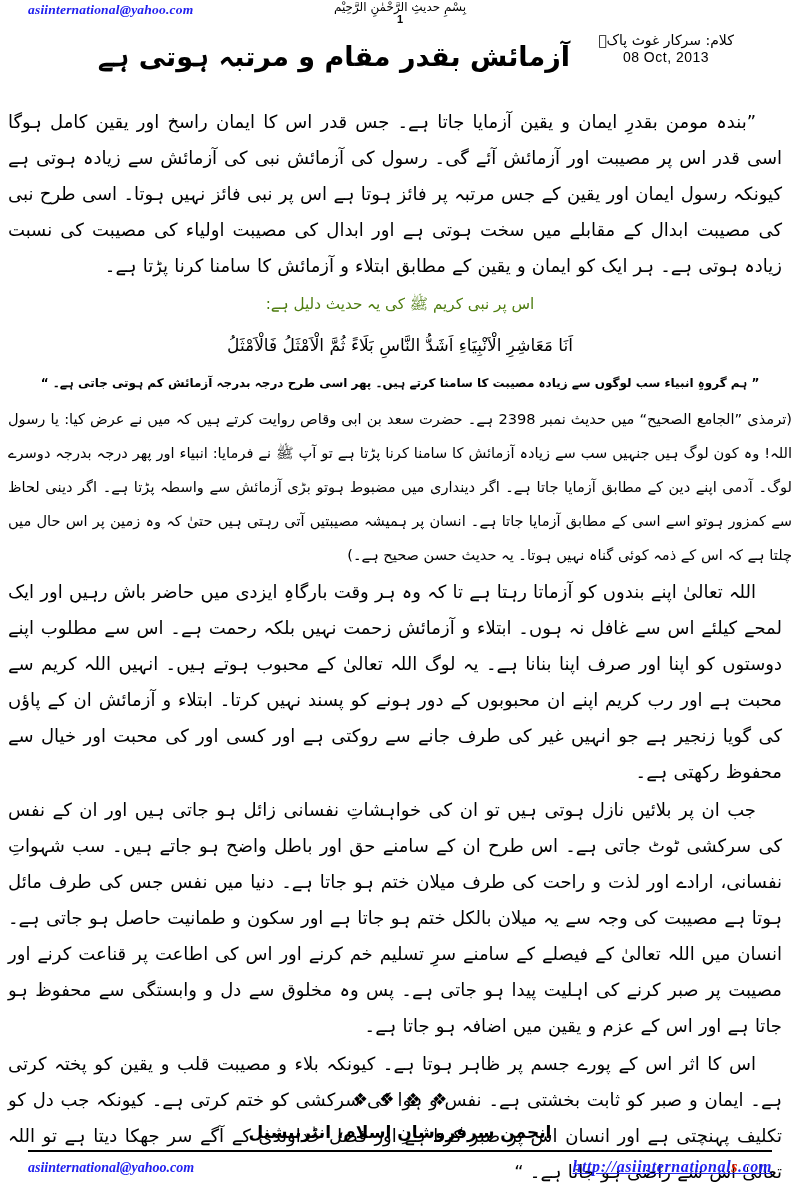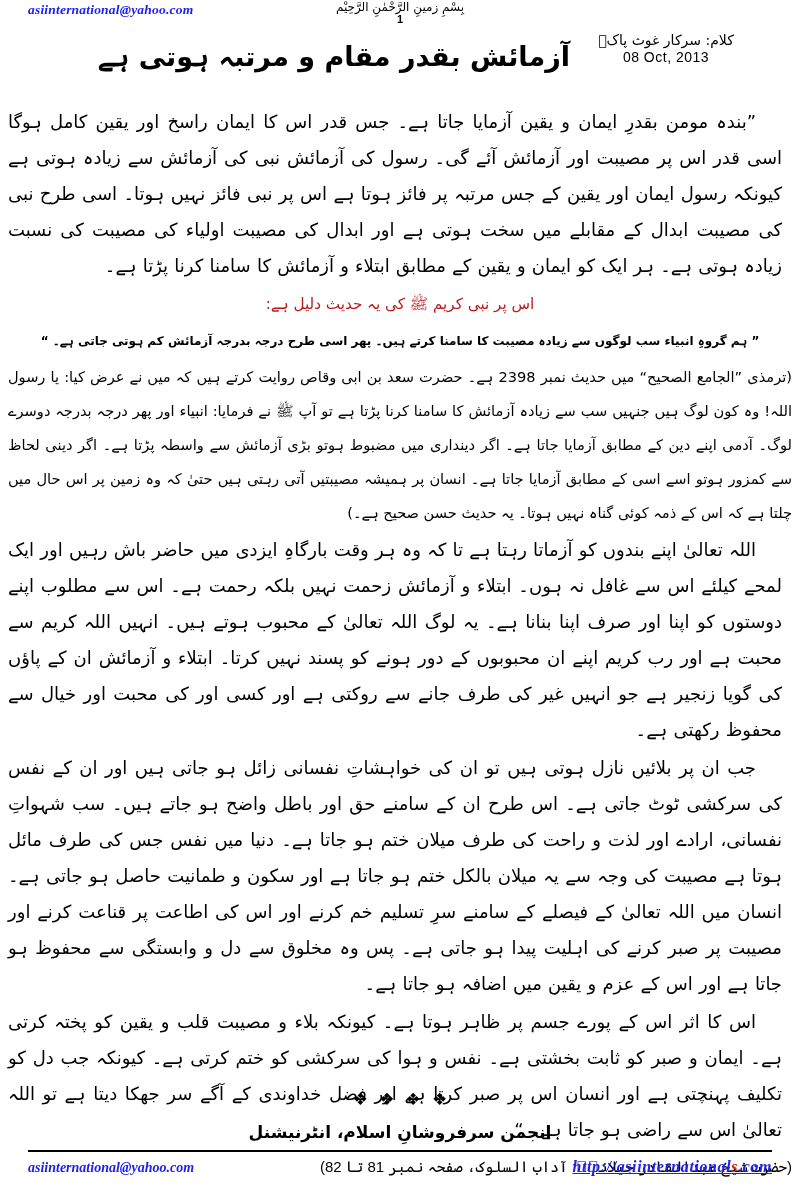--- a/index.html
+++ b/index.html
@@ -139,21 +139,21 @@
   p.para.indent {
     text-indent: 26px;
   }
   p.lead-line {
     margin: 0 0 2px 0;
     font-family: "DejaVu Sans", sans-serif;
     font-size: 15.2px;
     line-height: 36px;
     text-align: center;
     text-align-last: center;
-    color: #b91c1c;
+    color: #4d7c0f;
   }
   .arabic-hadith {
     margin: 8px 0 6px 0;
     font-family: "DejaVu Sans", sans-serif;
     font-size: 17px;
     line-height: 30px;
     text-align: center;
     text-align-last: center;
     color: #000;
     direction: rtl;
@@ -259,38 +259,39 @@
   }
   .url-highlight { color: #e01b00; }
 </style>
 </head>
 <body>
 
 <div class="page">
 
   <div class="topbar">
     <div class="top-email">asiinternational@yahoo.com</div>
-    <div class="bismillah">بِسْمِ زمینِ الرَّحْمٰنِ الرَّحِيْم</div>
+    <div class="bismillah">بِسْمِ حدیثِ الرَّحْمٰنِ الرَّحِيْم</div>
     <div class="page-number">1</div>
   </div>
 
   <div class="header-row">
     <div class="byline">
       <div class="byline-kalam">کلام: سرکار غوث پاکؒ</div>
       <div class="byline-date">08 Oct, 2013</div>
     </div>
     <div class="main-title">آزمائش بقدر مقام و مرتبہ ہوتی ہے</div>
   </div>
 
   <div class="body-col">
 
     <p class="para indent">”بندہ مومن بقدرِ ایمان و یقین آزمایا جاتا ہے۔ جس قدر اس کا ایمان راسخ اور یقین کامل ہوگا اسی قدر اس پر مصیبت اور آزمائش آئے گی۔ رسول کی آزمائش نبی کی آزمائش سے زیادہ ہوتی ہے کیونکہ رسول ایمان اور یقین کے جس مرتبہ پر فائز ہوتا ہے اس پر نبی فائز نہیں ہوتا۔ اسی طرح نبی کی مصیبت ابدال کے مقابلے میں سخت ہوتی ہے اور ابدال کی مصیبت اولیاء کی مصیبت کی نسبت زیادہ ہوتی ہے۔ ہر ایک کو ایمان و یقین کے مطابق ابتلاء و آزمائش کا سامنا کرنا پڑتا ہے۔</p>
 
     <p class="lead-line">اس پر نبی کریم ﷺ کی یہ حدیث دلیل ہے:</p>
 
+    <div class="arabic-hadith">اَنَا مَعَاشِرِ الْاَنْبِيَاءِ اَشَدُّ النَّاسِ بَلَاءً ثُمَّ الْاَمْثَلُ فَالْاَمْثَلُ</div>
 
     <p class="bold-translation">” ہم گروہِ انبیاء سب لوگوں سے زیادہ مصیبت کا سامنا کرتے ہیں۔ پھر اسی طرح درجہ بدرجہ آزمائش کم ہوتی جاتی ہے۔ “</p>
 
     <p class="citation-para">(ترمذی ”الجامع الصحیح“ میں حدیث نمبر 2398 ہے۔ حضرت سعد بن ابی وقاص روایت کرتے ہیں کہ میں نے عرض کیا: یا رسول اللہ! وہ کون لوگ ہیں جنہیں سب سے زیادہ آزمائش کا سامنا کرنا پڑتا ہے تو آپ ﷺ نے فرمایا: انبیاء اور پھر درجہ بدرجہ دوسرے لوگ۔ آدمی اپنے دین کے مطابق آزمایا جاتا ہے۔ اگر دینداری میں مضبوط ہوتو بڑی آزمائش سے واسطہ پڑتا ہے۔ اگر دینی لحاظ سے کمزور ہوتو اسے اسی کے مطابق آزمایا جاتا ہے۔ انسان پر ہمیشہ مصیبتیں آتی رہتی ہیں حتیٰ کہ وہ زمین پر اس حال میں چلتا ہے کہ اس کے ذمہ کوئی گناہ نہیں ہوتا۔ یہ حدیث حسن صحیح ہے۔)</p>
 
     <p class="para indent">اللہ تعالیٰ اپنے بندوں کو آزماتا رہتا ہے تا کہ وہ ہر وقت بارگاہِ ایزدی میں حاضر باش رہیں اور ایک لمحے کیلئے اس سے غافل نہ ہوں۔ ابتلاء و آزمائش زحمت نہیں بلکہ رحمت ہے۔ اس سے مطلوب اپنے دوستوں کو اپنا اور صرف اپنا بنانا ہے۔ یہ لوگ اللہ تعالیٰ کے محبوب ہوتے ہیں۔ انہیں اللہ کریم سے محبت ہے اور رب کریم اپنے ان محبوبوں کے دور ہونے کو پسند نہیں کرتا۔ ابتلاء و آزمائش ان کے پاؤں کی گویا زنجیر ہے جو انہیں غیر کی طرف جانے سے روکتی ہے اور کسی اور کی محبت اور خیال سے محفوظ رکھتی ہے۔</p>
 
     <p class="para indent">جب ان پر بلائیں نازل ہوتی ہیں تو ان کی خواہشاتِ نفسانی زائل ہو جاتی ہیں اور ان کے نفس کی سرکشی ٹوٹ جاتی ہے۔ اس طرح ان کے سامنے حق اور باطل واضح ہو جاتے ہیں۔ سب شہواتِ نفسانی، ارادے اور لذت و راحت کی طرف میلان ختم ہو جاتا ہے۔ دنیا میں نفس جس کی طرف مائل ہوتا ہے مصیبت کی وجہ سے یہ میلان بالکل ختم ہو جاتا ہے اور سکون و طمانیت حاصل ہو جاتی ہے۔ انسان میں اللہ تعالیٰ کے فیصلے کے سامنے سرِ تسلیم خم کرنے اور اس کی اطاعت پر قناعت کرنے اور مصیبت پر صبر کرنے کی اہلیت پیدا ہو جاتی ہے۔ پس وہ مخلوق سے دل و وابستگی سے محفوظ ہو جاتا ہے اور اس کے عزم و یقین میں اضافہ ہو جاتا ہے۔</p>
 
     <p class="para indent">اس کا اثر اس کے پورے جسم پر ظاہر ہوتا ہے۔ کیونکہ بلاء و مصیبت قلب و یقین کو پختہ کرتی ہے۔ ایمان و صبر کو ثابت بخشتی ہے۔ نفس و ہوا کی سرکشی کو ختم کرتی ہے۔ کیونکہ جب دل کو تکلیف پہنچتی ہے اور انسان اس پر صبر کرتا ہے اور فضل خداوندی کے آگے سر جھکا دیتا ہے تو اللہ تعالیٰ اس سے راضی ہو جاتا ہے۔ “</p>

